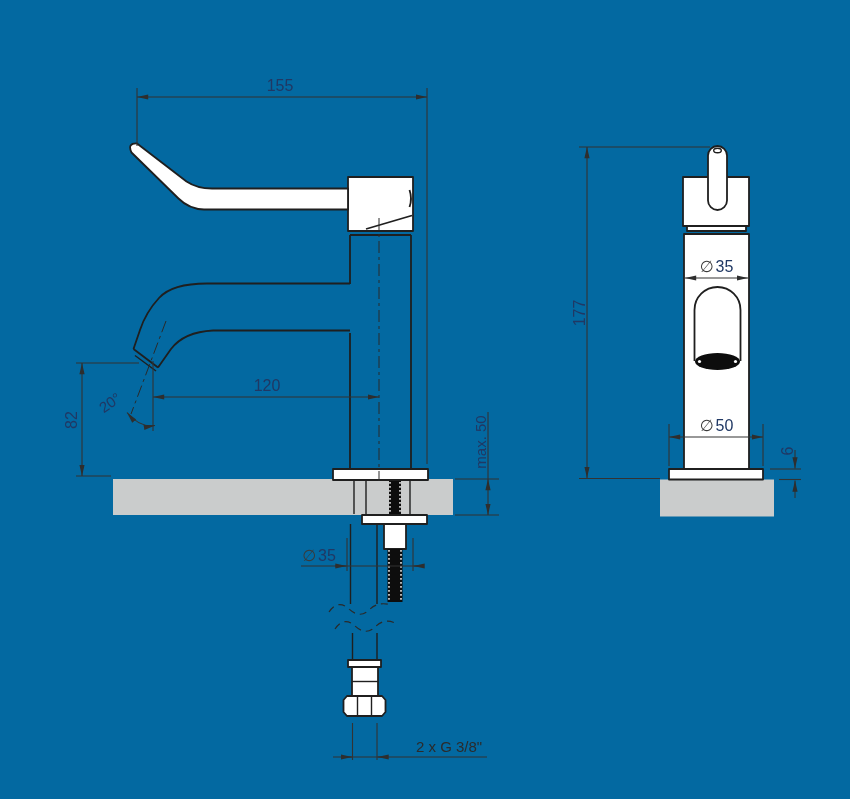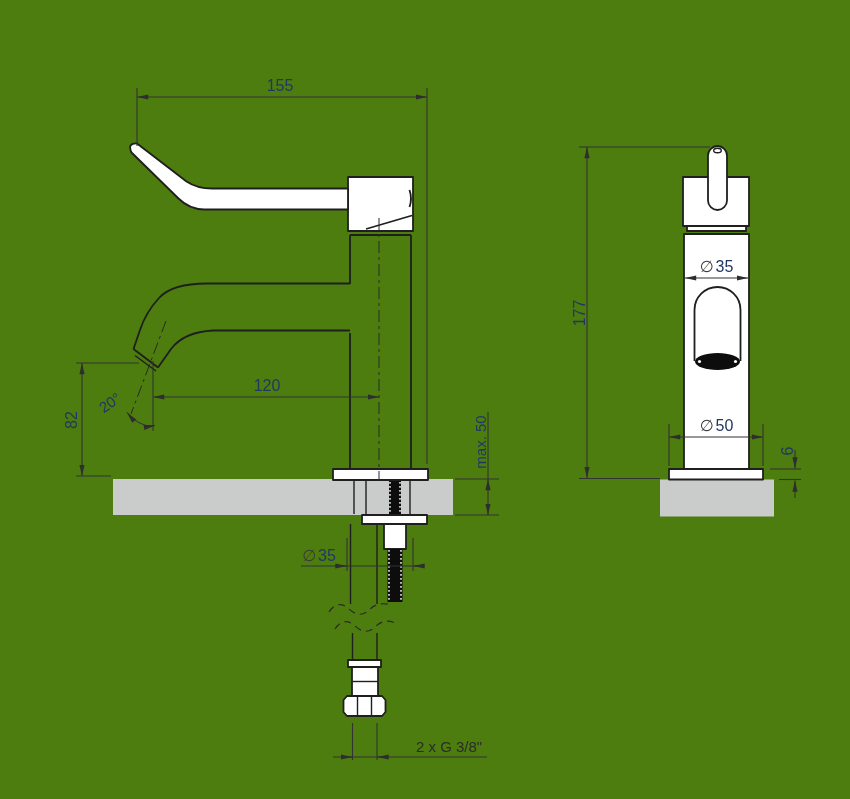--- a/index.html
+++ b/index.html
@@ -1,16 +1,16 @@
 <!DOCTYPE html>
 <html><head>
 <meta charset="utf-8">
 <style>
   html,body{margin:0;padding:0;background:#ffffff;}
-  .page{width:850px;height:799px;background:#4d7c0f;position:relative;overflow:hidden;}
+  .page{width:850px;height:799px;background:#0369a1;position:relative;overflow:hidden;}
   svg text{font-family:"Liberation Sans","DejaVu Sans",sans-serif;}
   .dimtxt{fill:#203864;font-size:16px;}
   .dimtxt-sm{fill:#203864;font-size:15px;}
   .symtxt{fill:#3a3a3a;font-size:16px;}
   .anntxt{fill:#2b2b2b;font-size:15px;}
   .ln{stroke:#1f1f1f;stroke-width:1.8;fill:none;stroke-linejoin:round;}
   .lnt{stroke:#1f1f1f;stroke-width:1.4;fill:none;}
   .lnf{fill:#ffffff;stroke:#1f1f1f;stroke-width:1.8;stroke-linejoin:round;}
   .dl{stroke:#333333;stroke-width:1.1;fill:none;}
   .dla{stroke:#333333;stroke-width:1.1;fill:none;marker-end:url(#arr);}

